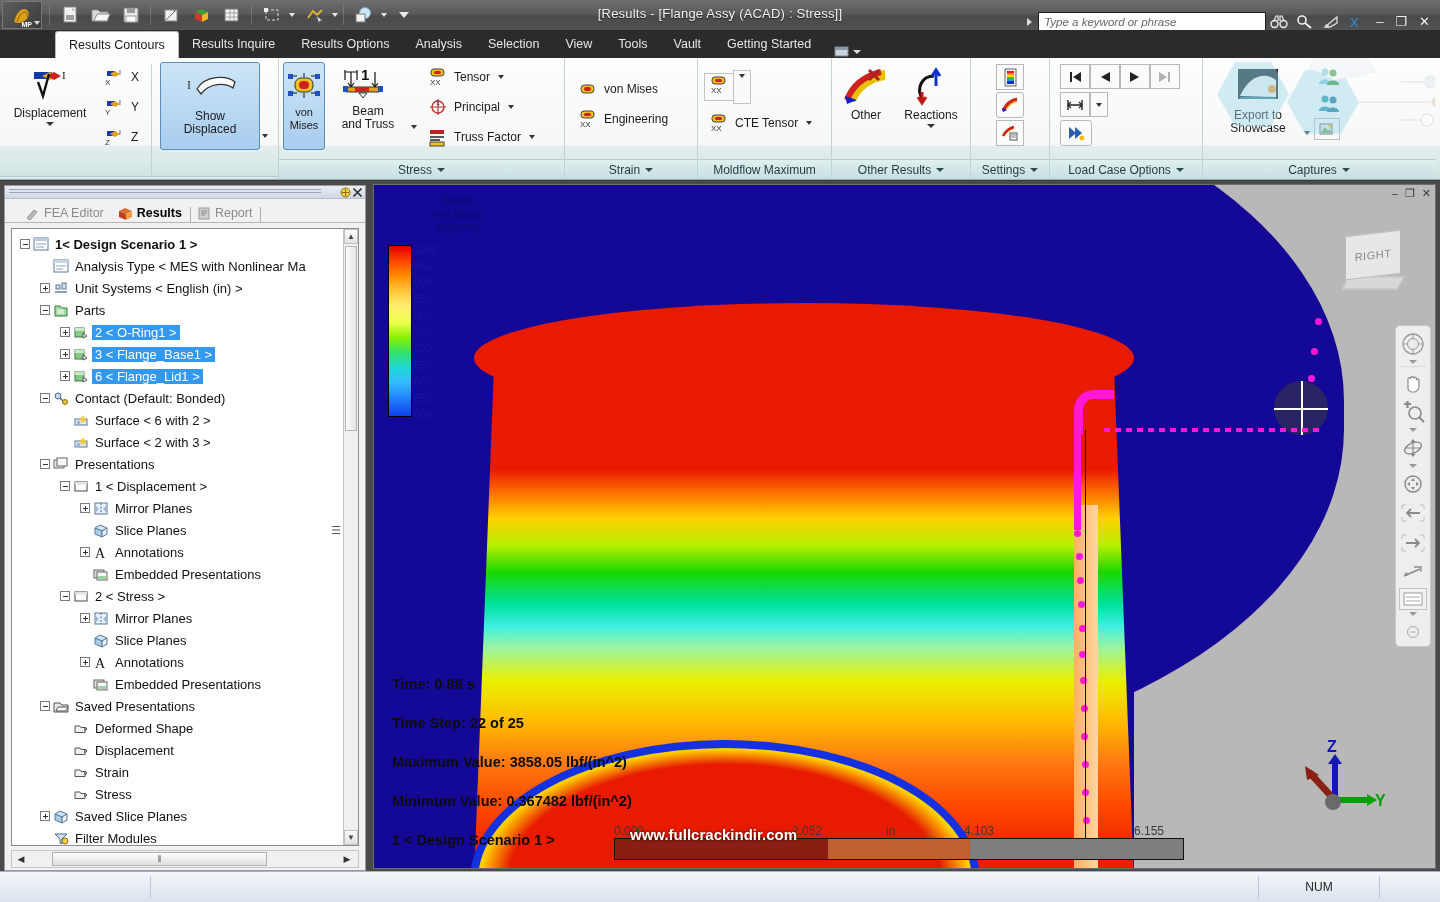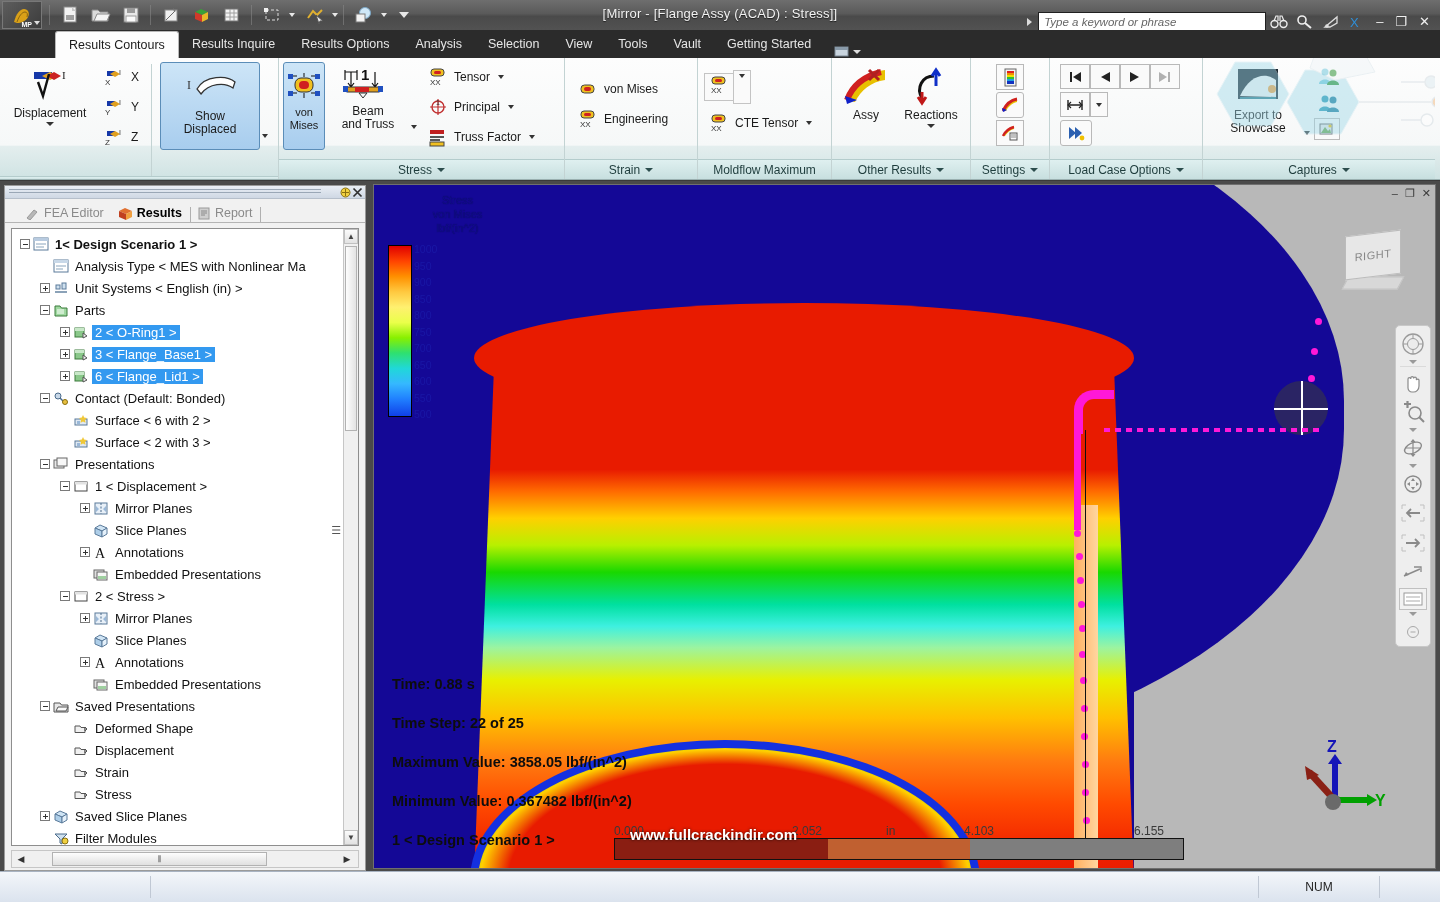--- a/index.html
+++ b/index.html
@@ -355,21 +355,21 @@
       <div class="qat-btn">
         <svg width="22" height="19" viewBox="0 0 22 19">
             <circle cx="12" cy="7" r="5.5" fill="#cfe8f8" stroke="#7ca8c8"></circle>
             <rect x="3" y="8" width="9" height="8" fill="#f2f2f2" stroke="#7a7a7a"></rect>
           </svg>
       </div>
       <div class="tiny-arrow"></div>
       <div class="tiny-arrow" style="margin-left:12px;border-top-width:6px;border-left-width:5px;border-right-width:5px;"></div>
     </div>
 
-    <div class="win-title">[Mirror - [Flange Assy (ACAD) : Stress]]</div>
+    <div class="win-title">[Results - [Flange Assy (ACAD) : Stress]]</div>
 
     <div class="title-right">
       <div class="search-arrow"></div>
       <div class="search-box">
         <span>Type a keyword or phrase</span>
       </div>
       <div class="title-icon">
         <svg width="18" height="16" viewBox="0 0 18 16">
             <circle cx="4.5" cy="10" r="3.5" fill="none" stroke="#eee" stroke-width="1.4"></circle>
             <circle cx="13.5" cy="10" r="3.5" fill="none" stroke="#eee" stroke-width="1.4"></circle>
@@ -613,21 +613,21 @@
       <div class="rgroup-body" style="justify-content:center;gap:4px">
         <div class="bigbtn" style="width:56px">
           <svg width="46" height="40" viewBox="0 0 46 40">
             <path d="M4 34 C12 12 26 6 42 4 L42 14 C28 16 18 24 12 36 Z" fill="#e8c000"></path>
             <path d="M4 34 C10 18 22 10 38 6" fill="none" stroke="#d02020" stroke-width="6"></path>
             <path d="M2 30 L14 34 L4 38 Z" fill="#1020c8"></path>
             <g stroke="#b02020" stroke-width="3">
                 <path d="M26 4 L36 14 M36 4 L26 14"></path>
               </g>
           </svg>
-          <span class="lbl">Assy</span>
+          <span class="lbl">Other</span>
         </div>
         <div class="bigbtn" style="width:66px">
           <svg width="46" height="40" viewBox="0 0 46 40">
             <path d="M14 32 C8 22 14 10 26 10" fill="none" stroke="#111" stroke-width="3"></path>
             <path d="M28 4 l0 16 M24 10 l4 -6 4 6" fill="none" stroke="#1030c8" stroke-width="3"></path>
             <path d="M14 26 l0 10 M10 31 l4 6 4 -6" fill="none" stroke="#c01818" stroke-width="3"></path>
           </svg>
           <span class="lbl">Reactions</span>
           <span style="width:0;height:0;border-left:4px solid transparent;border-right:4px solid transparent;border-top:4.5px solid #333;margin-top:2px"></span>
         </div>

